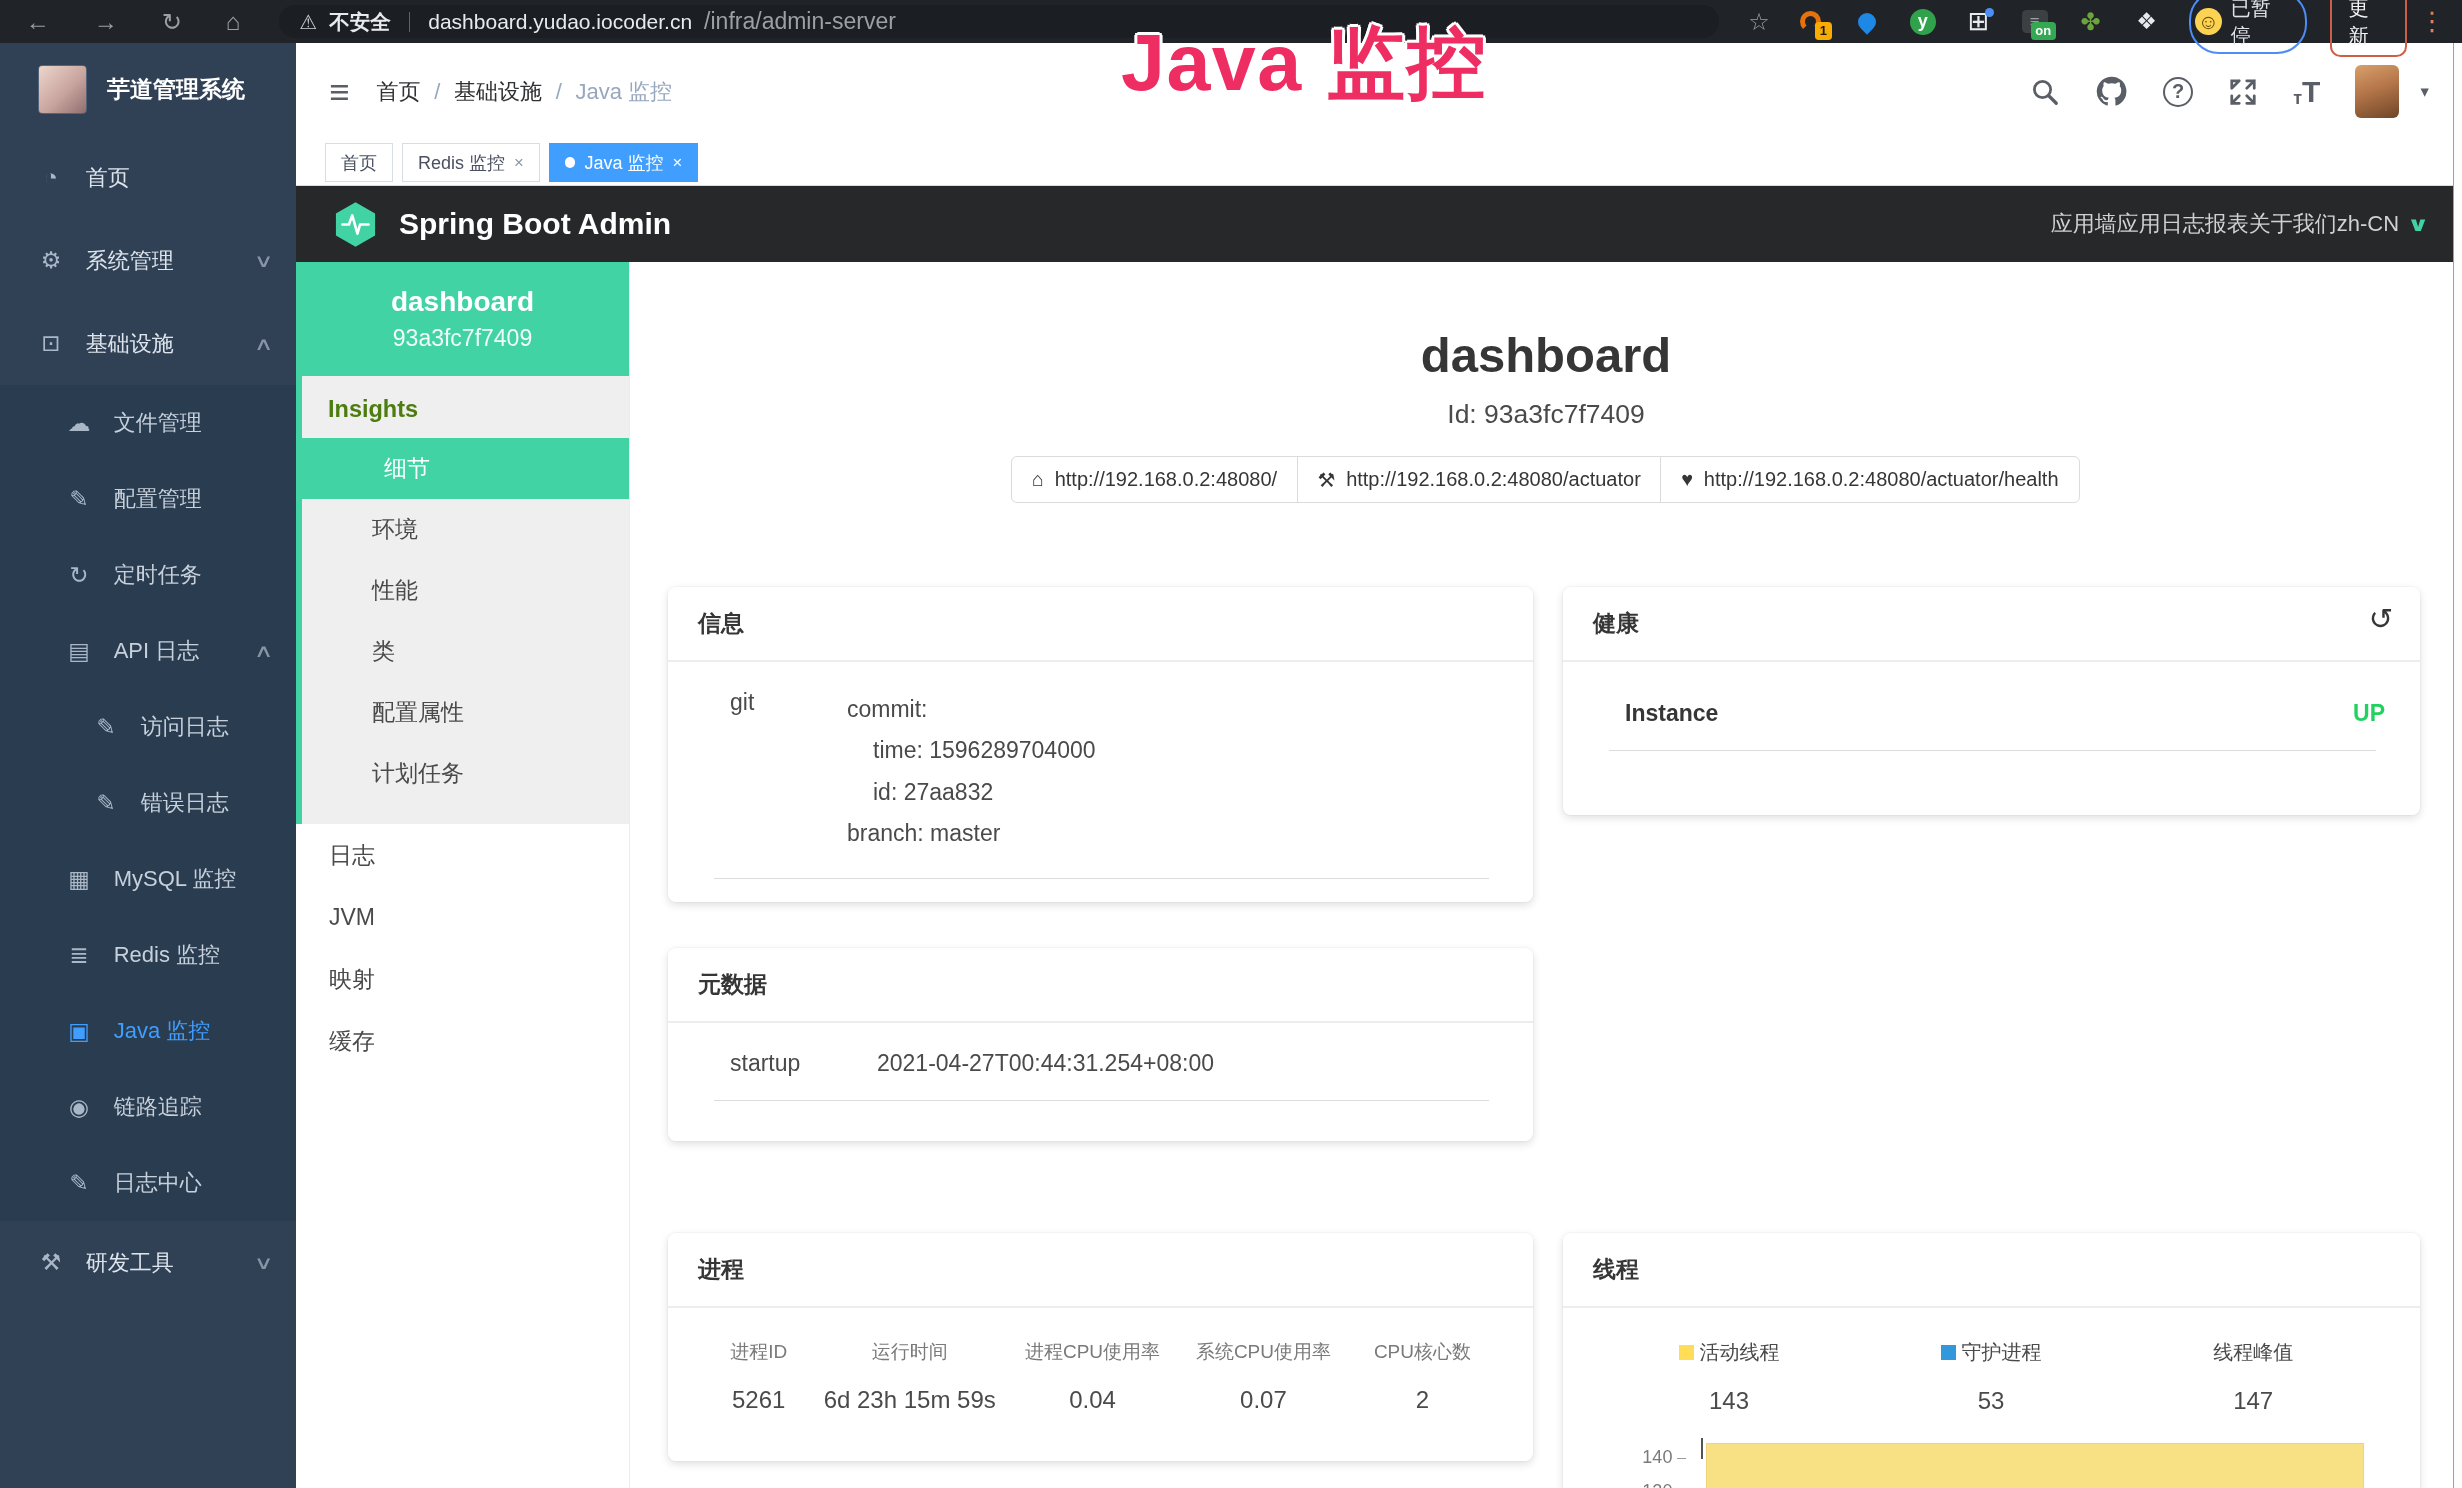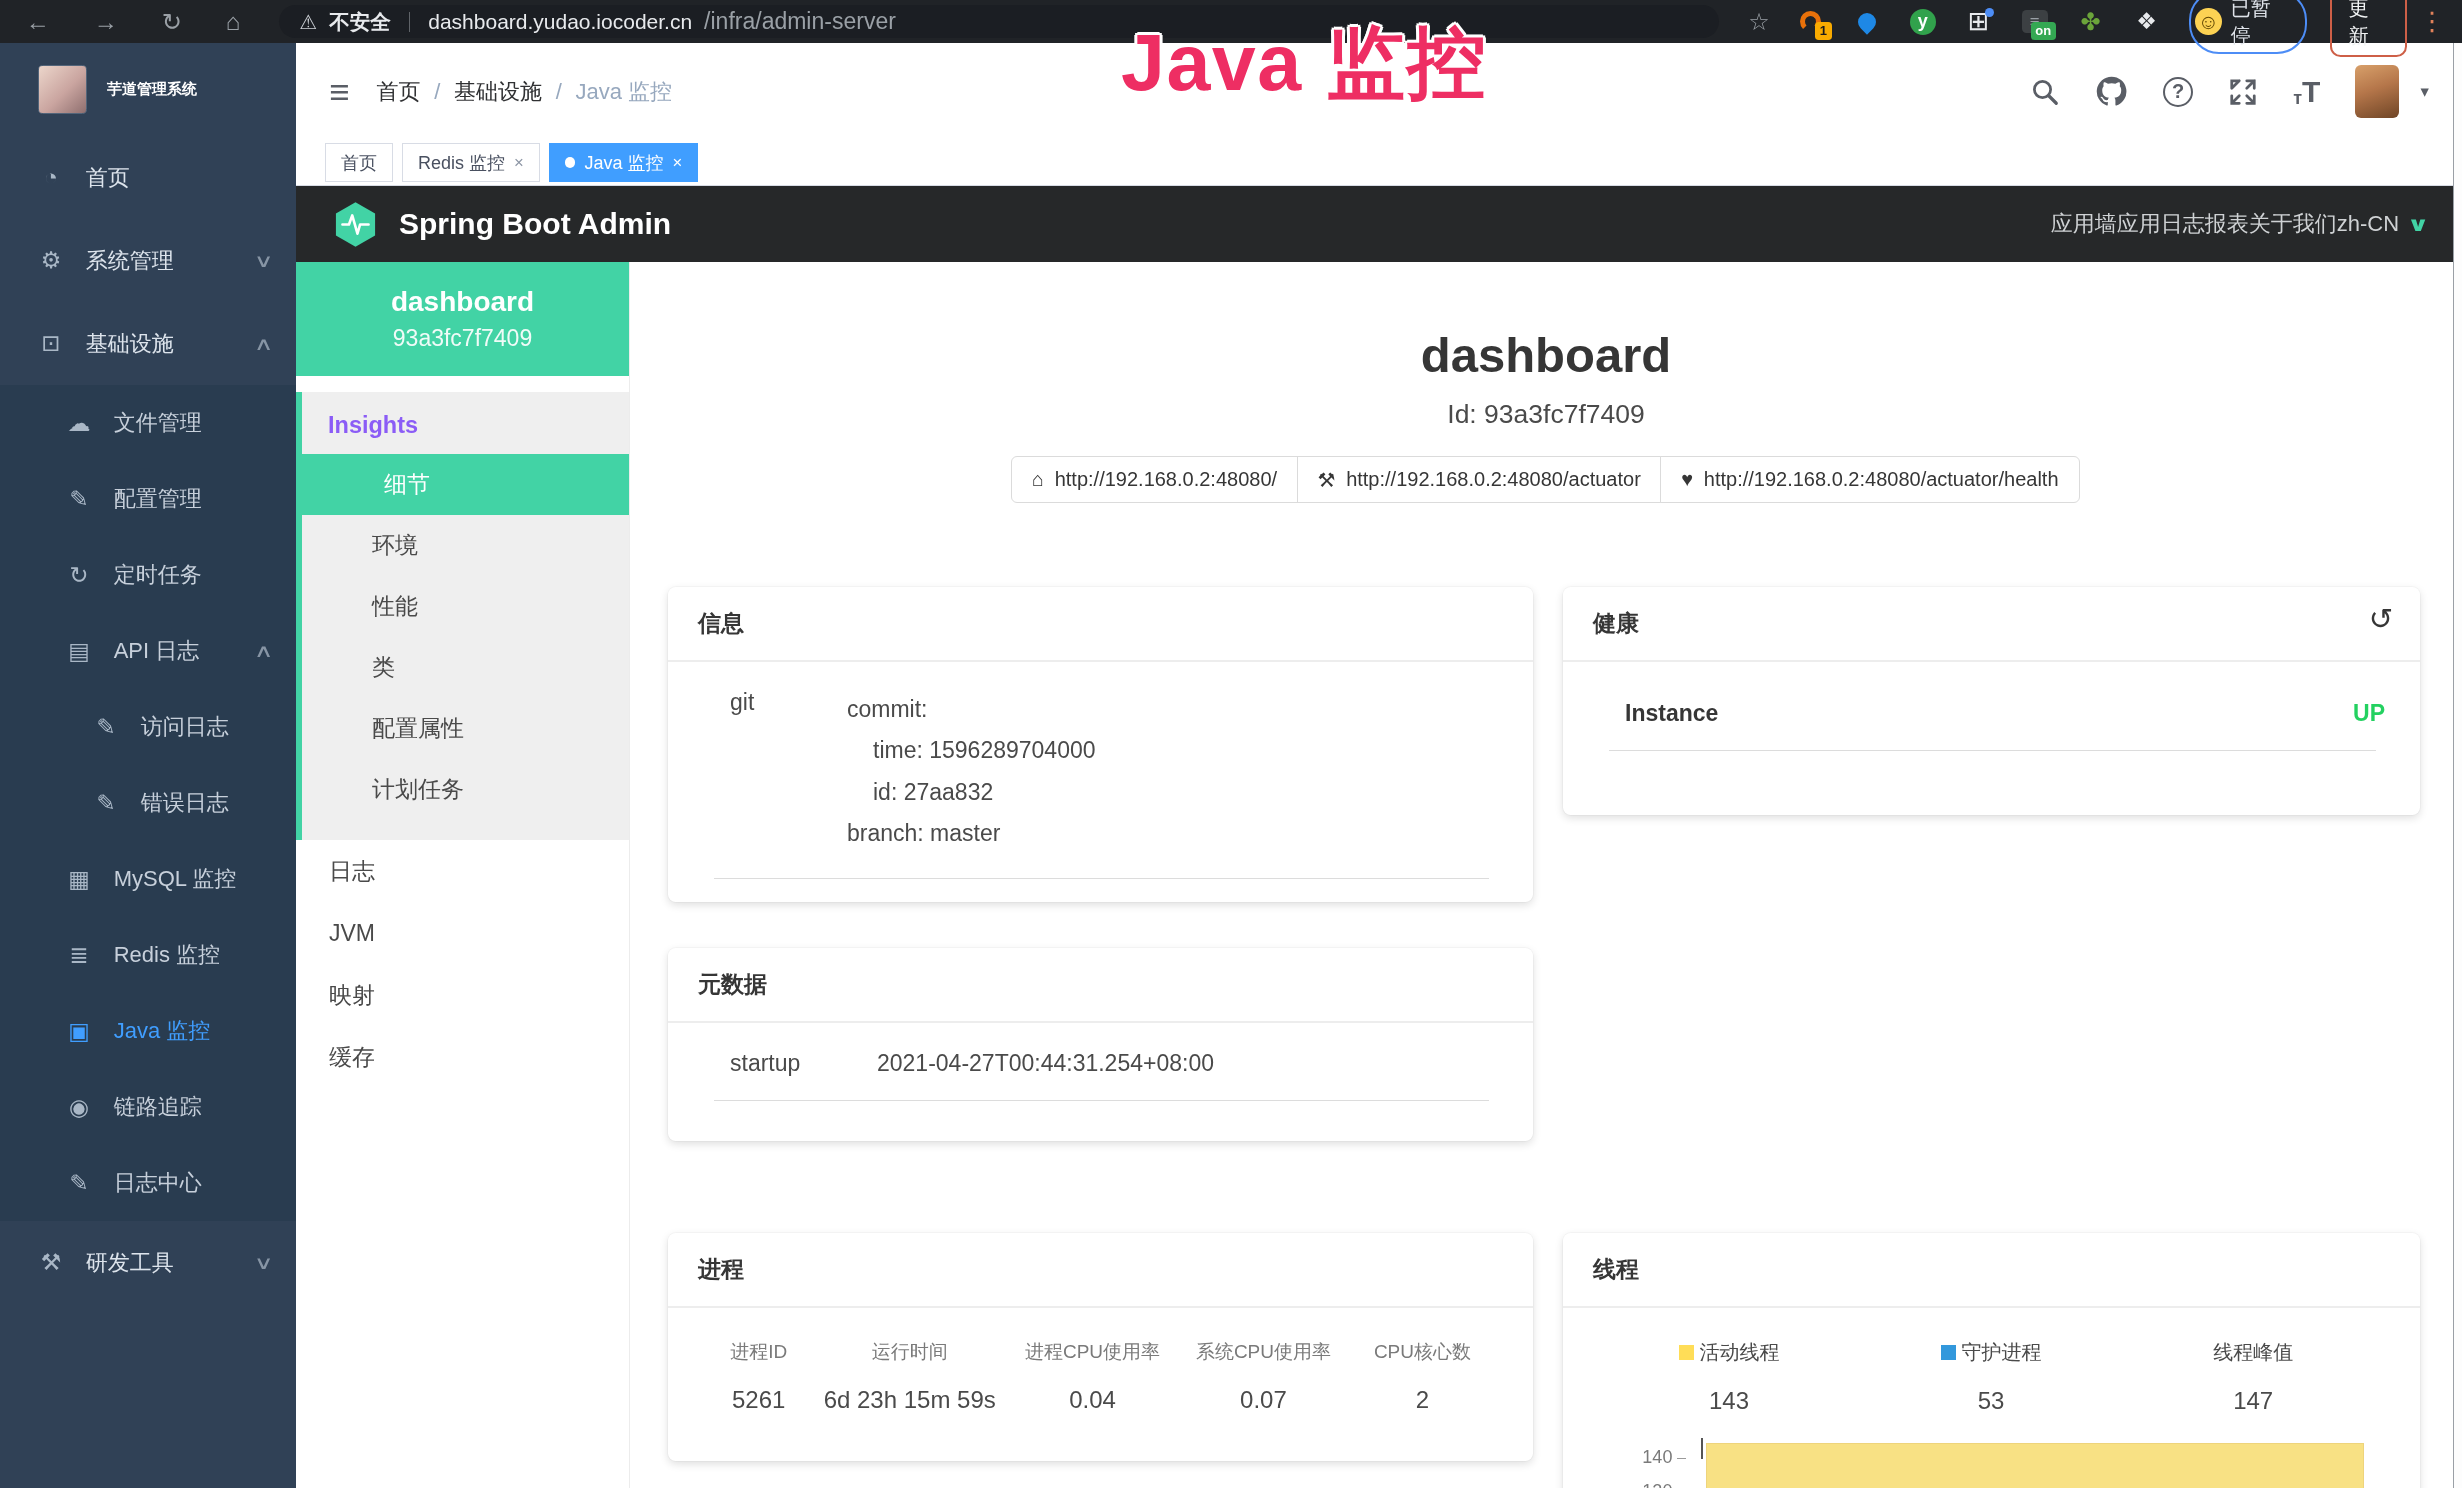--- a/index.html
+++ b/index.html
@@ -52,21 +52,21 @@
   
   .app { display:flex; height:1445px; }
 
   
   .main-sidebar { width:296px; flex-shrink:0; background:#304156; color:#bfcbd9;
     display:flex; flex-direction:column; }
   .logo-row { height:93px; display:flex; align-items:center; padding-left:38px; gap:20px; }
   .logo-img { width:49px; height:49px; border-radius:4.6px;
     background:linear-gradient(135deg,#ecd6cb 0%,#caa5a0 55%,#8f6f6f 100%);
     border:1.5px solid #53657a; }
-  .logo-title { color:#fff; font-size:15px; font-weight:bold; white-space:nowrap; }
+  .logo-title { color:#fff; font-size:23px; font-weight:bold; white-space:nowrap; }
   .menu-item { height:83px; display:flex; align-items:center; padding:0 26px 0 33px;
     font-size:22px; color:#dde4ec; }
   .menu-item .mi { width:36px; font-size:23px; color:#a9b7c6; margin-right:16.7px;
     text-align:center; flex-shrink:0; }
   .menu-item .chev { margin-left:auto; font-size:18px; color:#8795a5; transform:scaleX(1.5); }
   .submenu { background:#293c50; }
   .submenu .menu-item { height:76px; padding-left:61px; color:#c7d0db; }
   .submenu .menu-item.lvl3 { padding-left:88px; }
   .menu-item.active, .menu-item.active .mi { color:#409eff; }
 
@@ -108,22 +108,22 @@
   .locale-caret { color:#42d3a5; font-size:20px; font-weight:bold; transform:scaleX(1.4); }
 
   .sba-body { flex:1; display:flex; min-height:0; }
   .sba-sidebar { width:334px; flex-shrink:0; background:#fff; font-size:23px;
     color:#4a4a4a; border-right:0.8px solid #ececec; }
   .sba-head { height:114px; background:#42d3a5; color:#fff; display:flex;
     flex-direction:column; align-items:center; justify-content:center; gap:7.6px; }
   .sba-head .n { font-size:28px; font-weight:bold; }
   .sba-head .i { font-size:23px; opacity:.92; }
   .insights { background:#efefef; border-left:6px solid #42d3a5; padding-bottom:20px; }
-  .insights .sec { font-weight:bold; color:#8b5cf6; font-size:23.5px;
-    padding:20px 0 15px 26px;margin-top:16px; }
+  .insights .sec { font-weight:bold; color:#4d7c0f; font-size:23.5px;
+    padding:20px 0 15px 26px; }
   .ins-item { height:61px; display:flex; align-items:center; padding-left:70px; }
   .ins-item.active { background:#42d3a5; color:#fff; margin-left:-6px; padding-left:88px; }
   .root-item { height:62px; display:flex; align-items:center; padding-left:33px; }
 
   .sba-content { flex:1; background:#fff; position:relative; overflow:hidden; }
   .page-title { position:absolute; top:65px; left:0; right:0; text-align:center;
     font-size:49px; font-weight:bold; color:#363636; }
   .page-id { position:absolute; top:137px; left:0; right:0; text-align:center;
     font-size:26.5px; color:#4a4a4a; }
   .chips { position:absolute; top:194px; left:0; right:0; display:flex;

